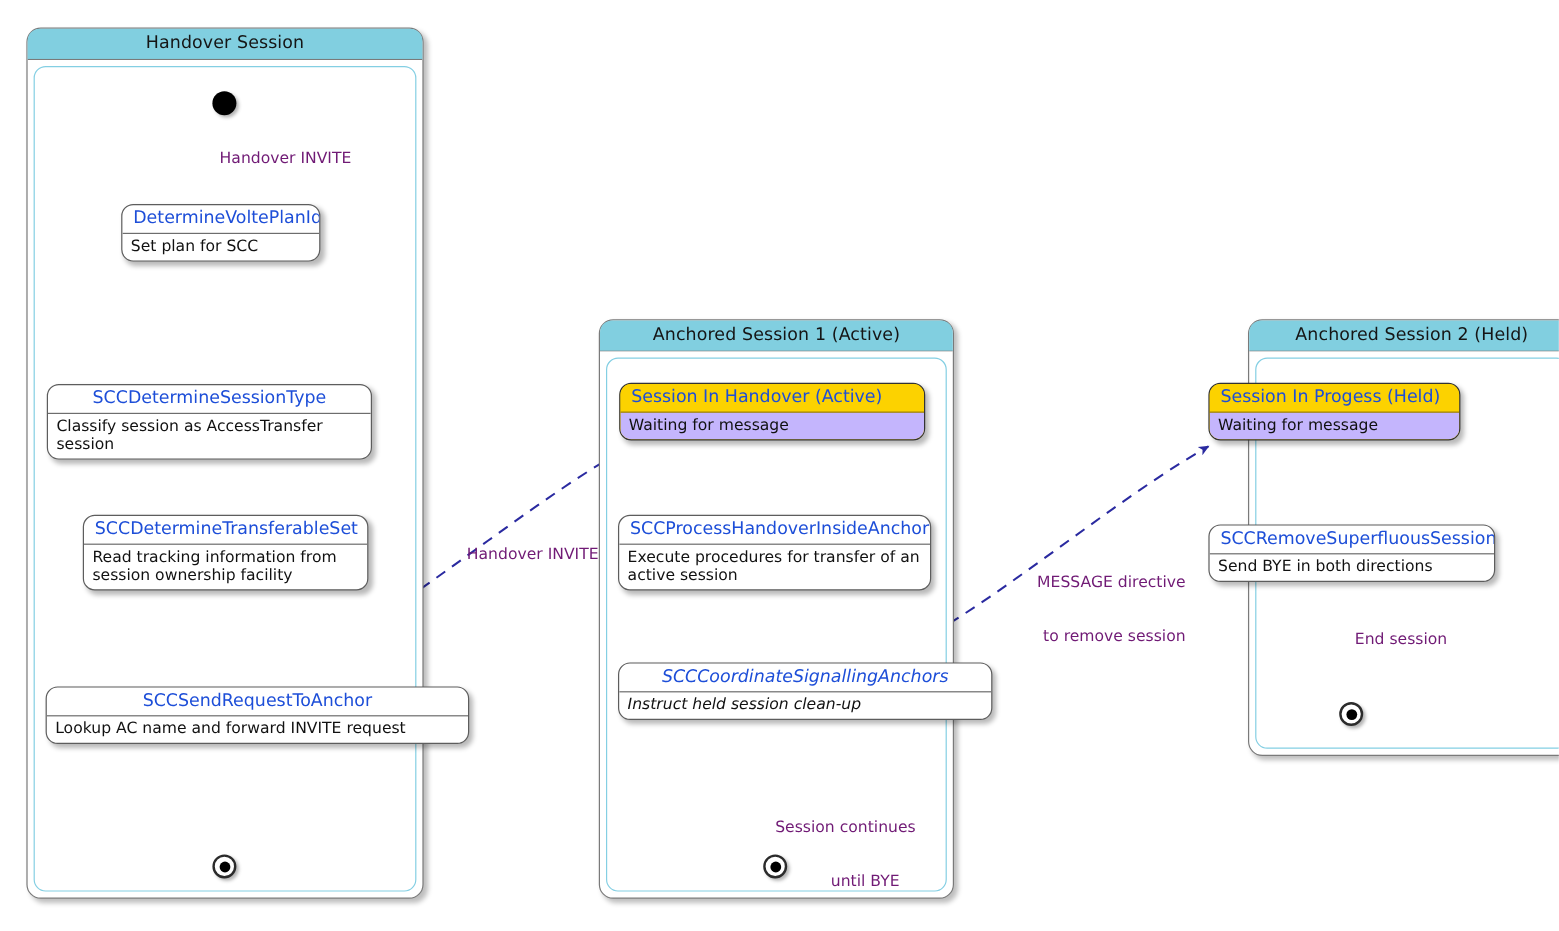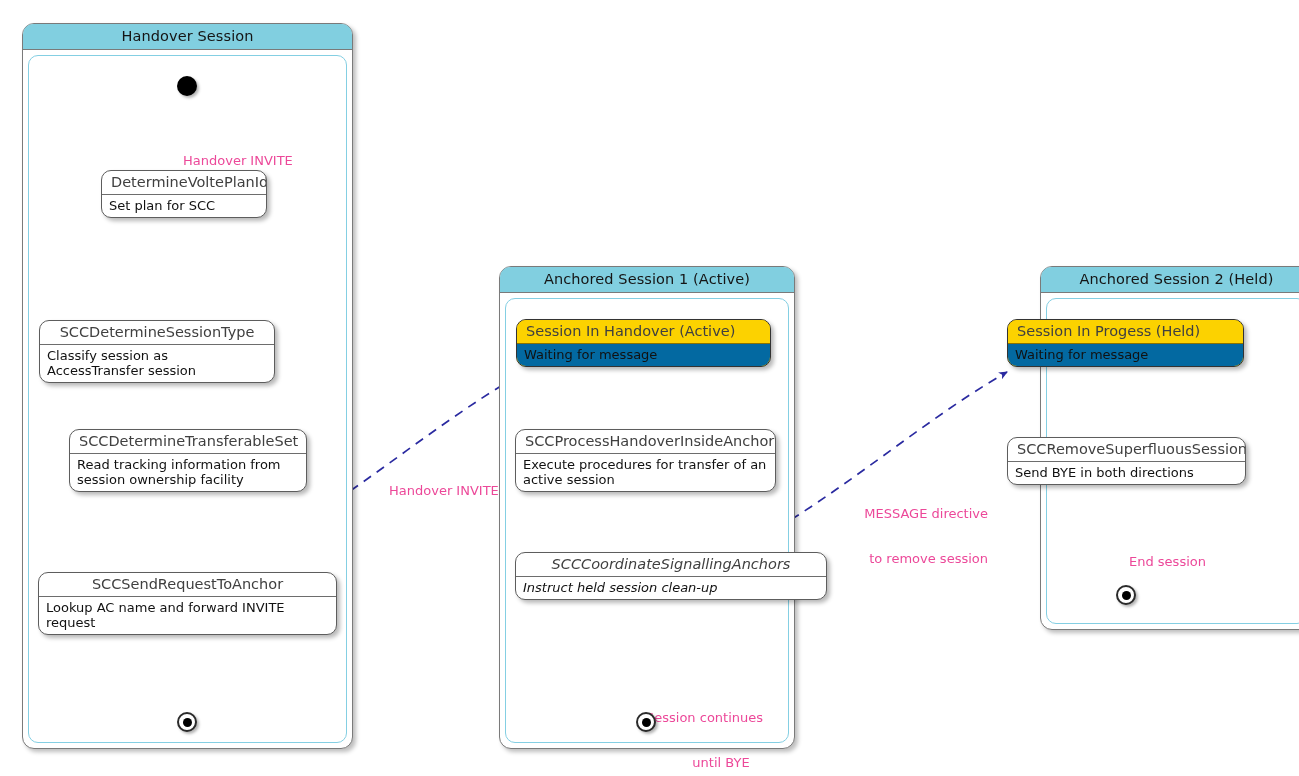--- a/index.html
+++ b/index.html
@@ -65,21 +65,21 @@
     border: 1.2px solid #5d5d5d;
     border-radius: 10px;
     background: #ffffff;
     box-shadow: 3px 3px 4px rgba(0,0,0,0.28);
     overflow: hidden;
   }
   .state .s-title {
     box-sizing: border-box;
     text-align: center;
     font-size: 14.5px;
-    color: #404040;
+    color: #1d4ed8;
     padding: 3px 9px 4px 9px;
     border-bottom: 1.1px solid #6d6d6d;
     white-space: nowrap;
   }
   .state .s-body {
     box-sizing: border-box;
     font-size: 13px;
     color: #111111;
     padding: 3px 7px 4px 7px;
     line-height: 15px;
@@ -88,21 +88,21 @@
     background: #FCD200;
     border-color: #333333;
   }
   .state.highlight .s-title {
     background: #FCD200;
     border-bottom-color: #8a7200;
     text-align: left;
     padding-left: 9px;
   }
   .state.highlight .s-body {
-    background: #0369a1;
+    background: #c4b5fd;
   }
 
   
   .start-node {
     position: absolute;
     width: 20px;
     height: 20px;
     border-radius: 50%;
     background: #000000;
     box-shadow: 2px 2px 3px rgba(0,0,0,0.30);
@@ -123,24 +123,23 @@
     left: 3.5px; top: 3.5px;
     width: 9px; height: 9px;
     border-radius: 50%;
     background: #000000;
   }
 
   
   .tlabel {
     position: absolute;
     font-size: 13px;
-    color: #ec4899;
+    color: #701a75;
     line-height: 15px;
     white-space: pre;
-    margin-top: 28px;
   }
   .tlabel.center { text-align: center; }
   .tlabel.right  { text-align: right; }
 
   svg#edges {
     position: absolute;
     left: 0; top: 0;
     width: 1299px;
     height: 776px;
     pointer-events: none;
@@ -191,32 +190,32 @@
 
   <div class="start-node" style="left:177px; top:76px;"></div>
 
   <div class="tlabel" style="left:183px; top:125px;">Handover INVITE</div>
 
   <div class="state" style="left:101px; top:170px; width:166px;">
     <div class="s-title">DetermineVoltePlanId</div>
     <div class="s-body">Set plan for SCC</div>
   </div>
 
-  <div class="state" style="left:39px; top:320px; width:236px;">
+  <div class="state" style="left:39px; top:320px; width:271px;">
     <div class="s-title">SCCDetermineSessionType</div>
     <div class="s-body">Classify session as AccessTransfer session</div>
   </div>
 
   <div class="state" style="left:69px; top:429px; width:238px;">
     <div class="s-title">SCCDetermineTransferableSet</div>
     <div class="s-body" style="white-space:pre-line;">Read tracking information from
 session ownership facility</div>
   </div>
 
-  <div class="state" style="left:38px; top:572px; width:299px;">
+  <div class="state" style="left:38px; top:572px; width:353px;">
     <div class="s-title">SCCSendRequestToAnchor</div>
     <div class="s-body">Lookup AC name and forward INVITE request</div>
   </div>
 
 
   <div class="end-node" style="left:177px; top:712px;"></div>
 
   <div class="panel" style="left:499px; top:266px; width:296px; height:483px;">
     <div class="panel-header">Anchored Session 1 (Active)</div>
     <div class="panel-body"></div>
@@ -243,21 +242,21 @@
     <div style="text-align:center;">until BYE</div>
   </div>
 
   <div class="end-node" style="left:636px; top:712px;"></div>
 
   <div class="panel" style="left:1040px; top:266px; width:273px; height:364px;">
     <div class="panel-header">Anchored Session 2 (Held)</div>
     <div class="panel-body"></div>
   </div>
 
-  <div class="state highlight" style="left:1007px; top:319px; width:237px;">
+  <div class="state highlight" style="left:1007px; top:319px; width:210px;">
     <div class="s-title">Session In Progess (Held)</div>
     <div class="s-body">Waiting for message</div>
   </div>
 
   <div class="state" style="left:1007px; top:437px; width:239px;">
     <div class="s-title">SCCRemoveSuperfluousSession</div>
     <div class="s-body">Send BYE in both directions</div>
   </div>
 
   <div class="tlabel" style="left:1129px; top:526px;">End session</div>

